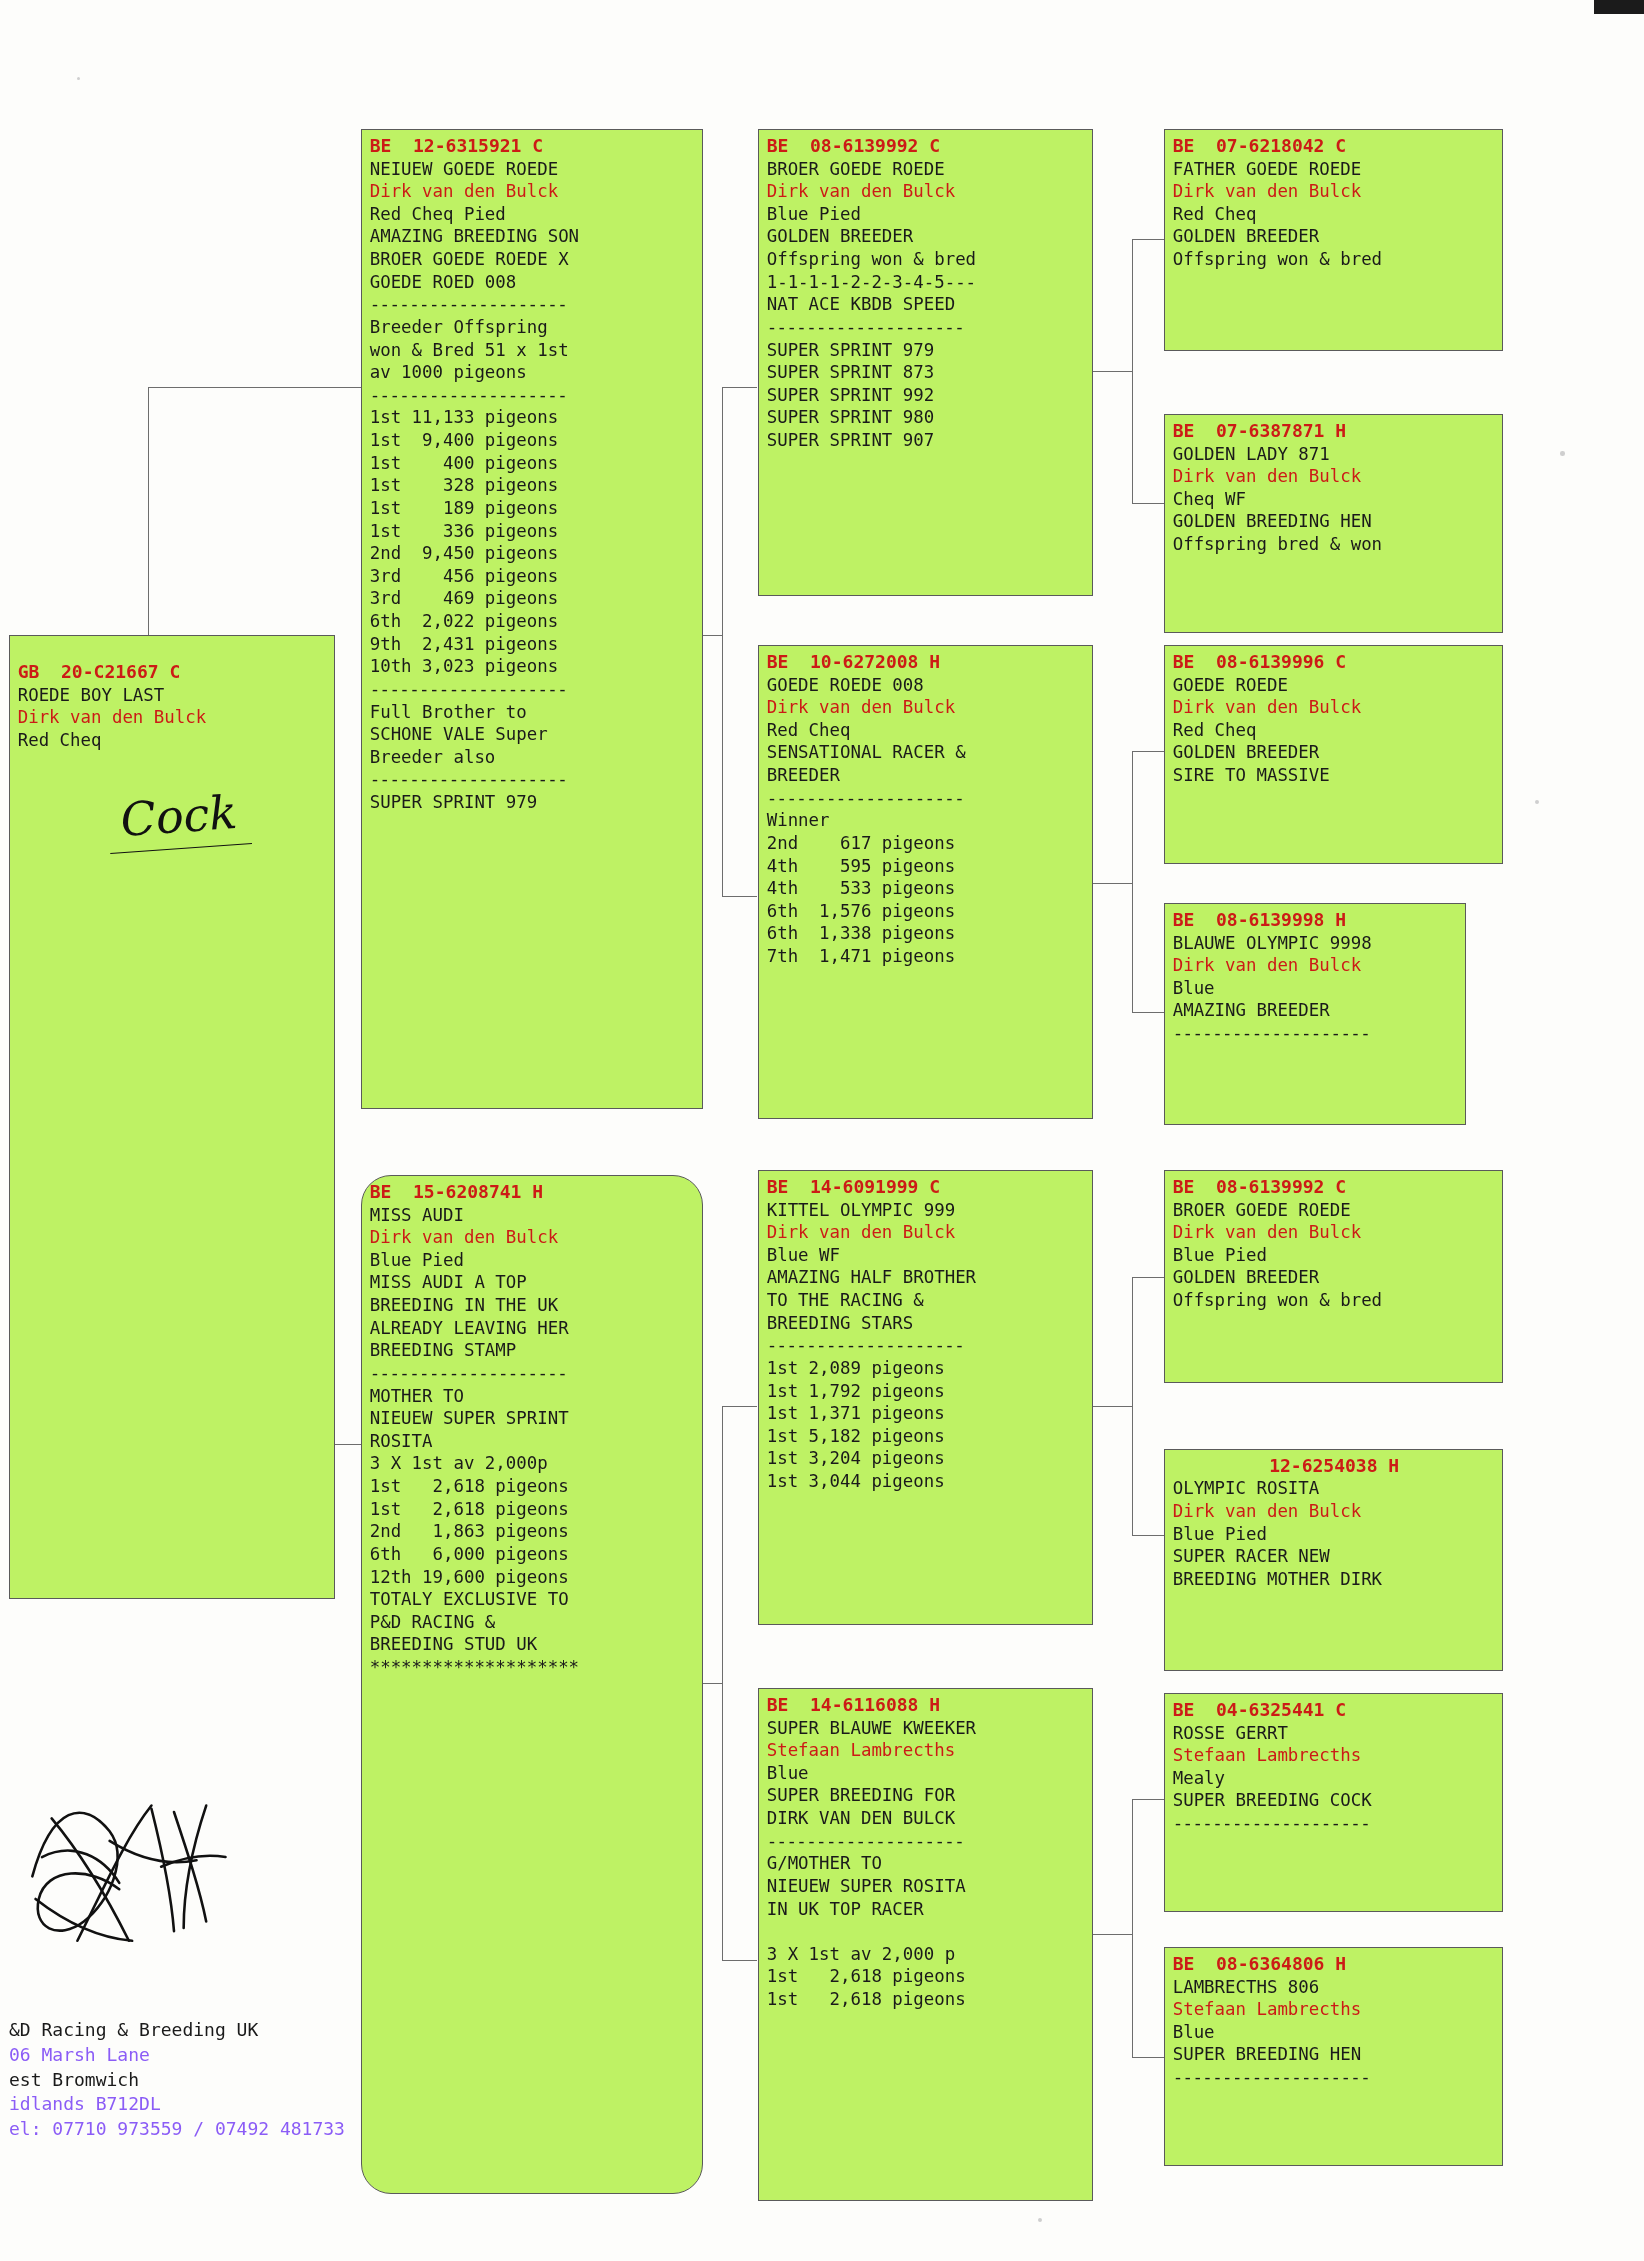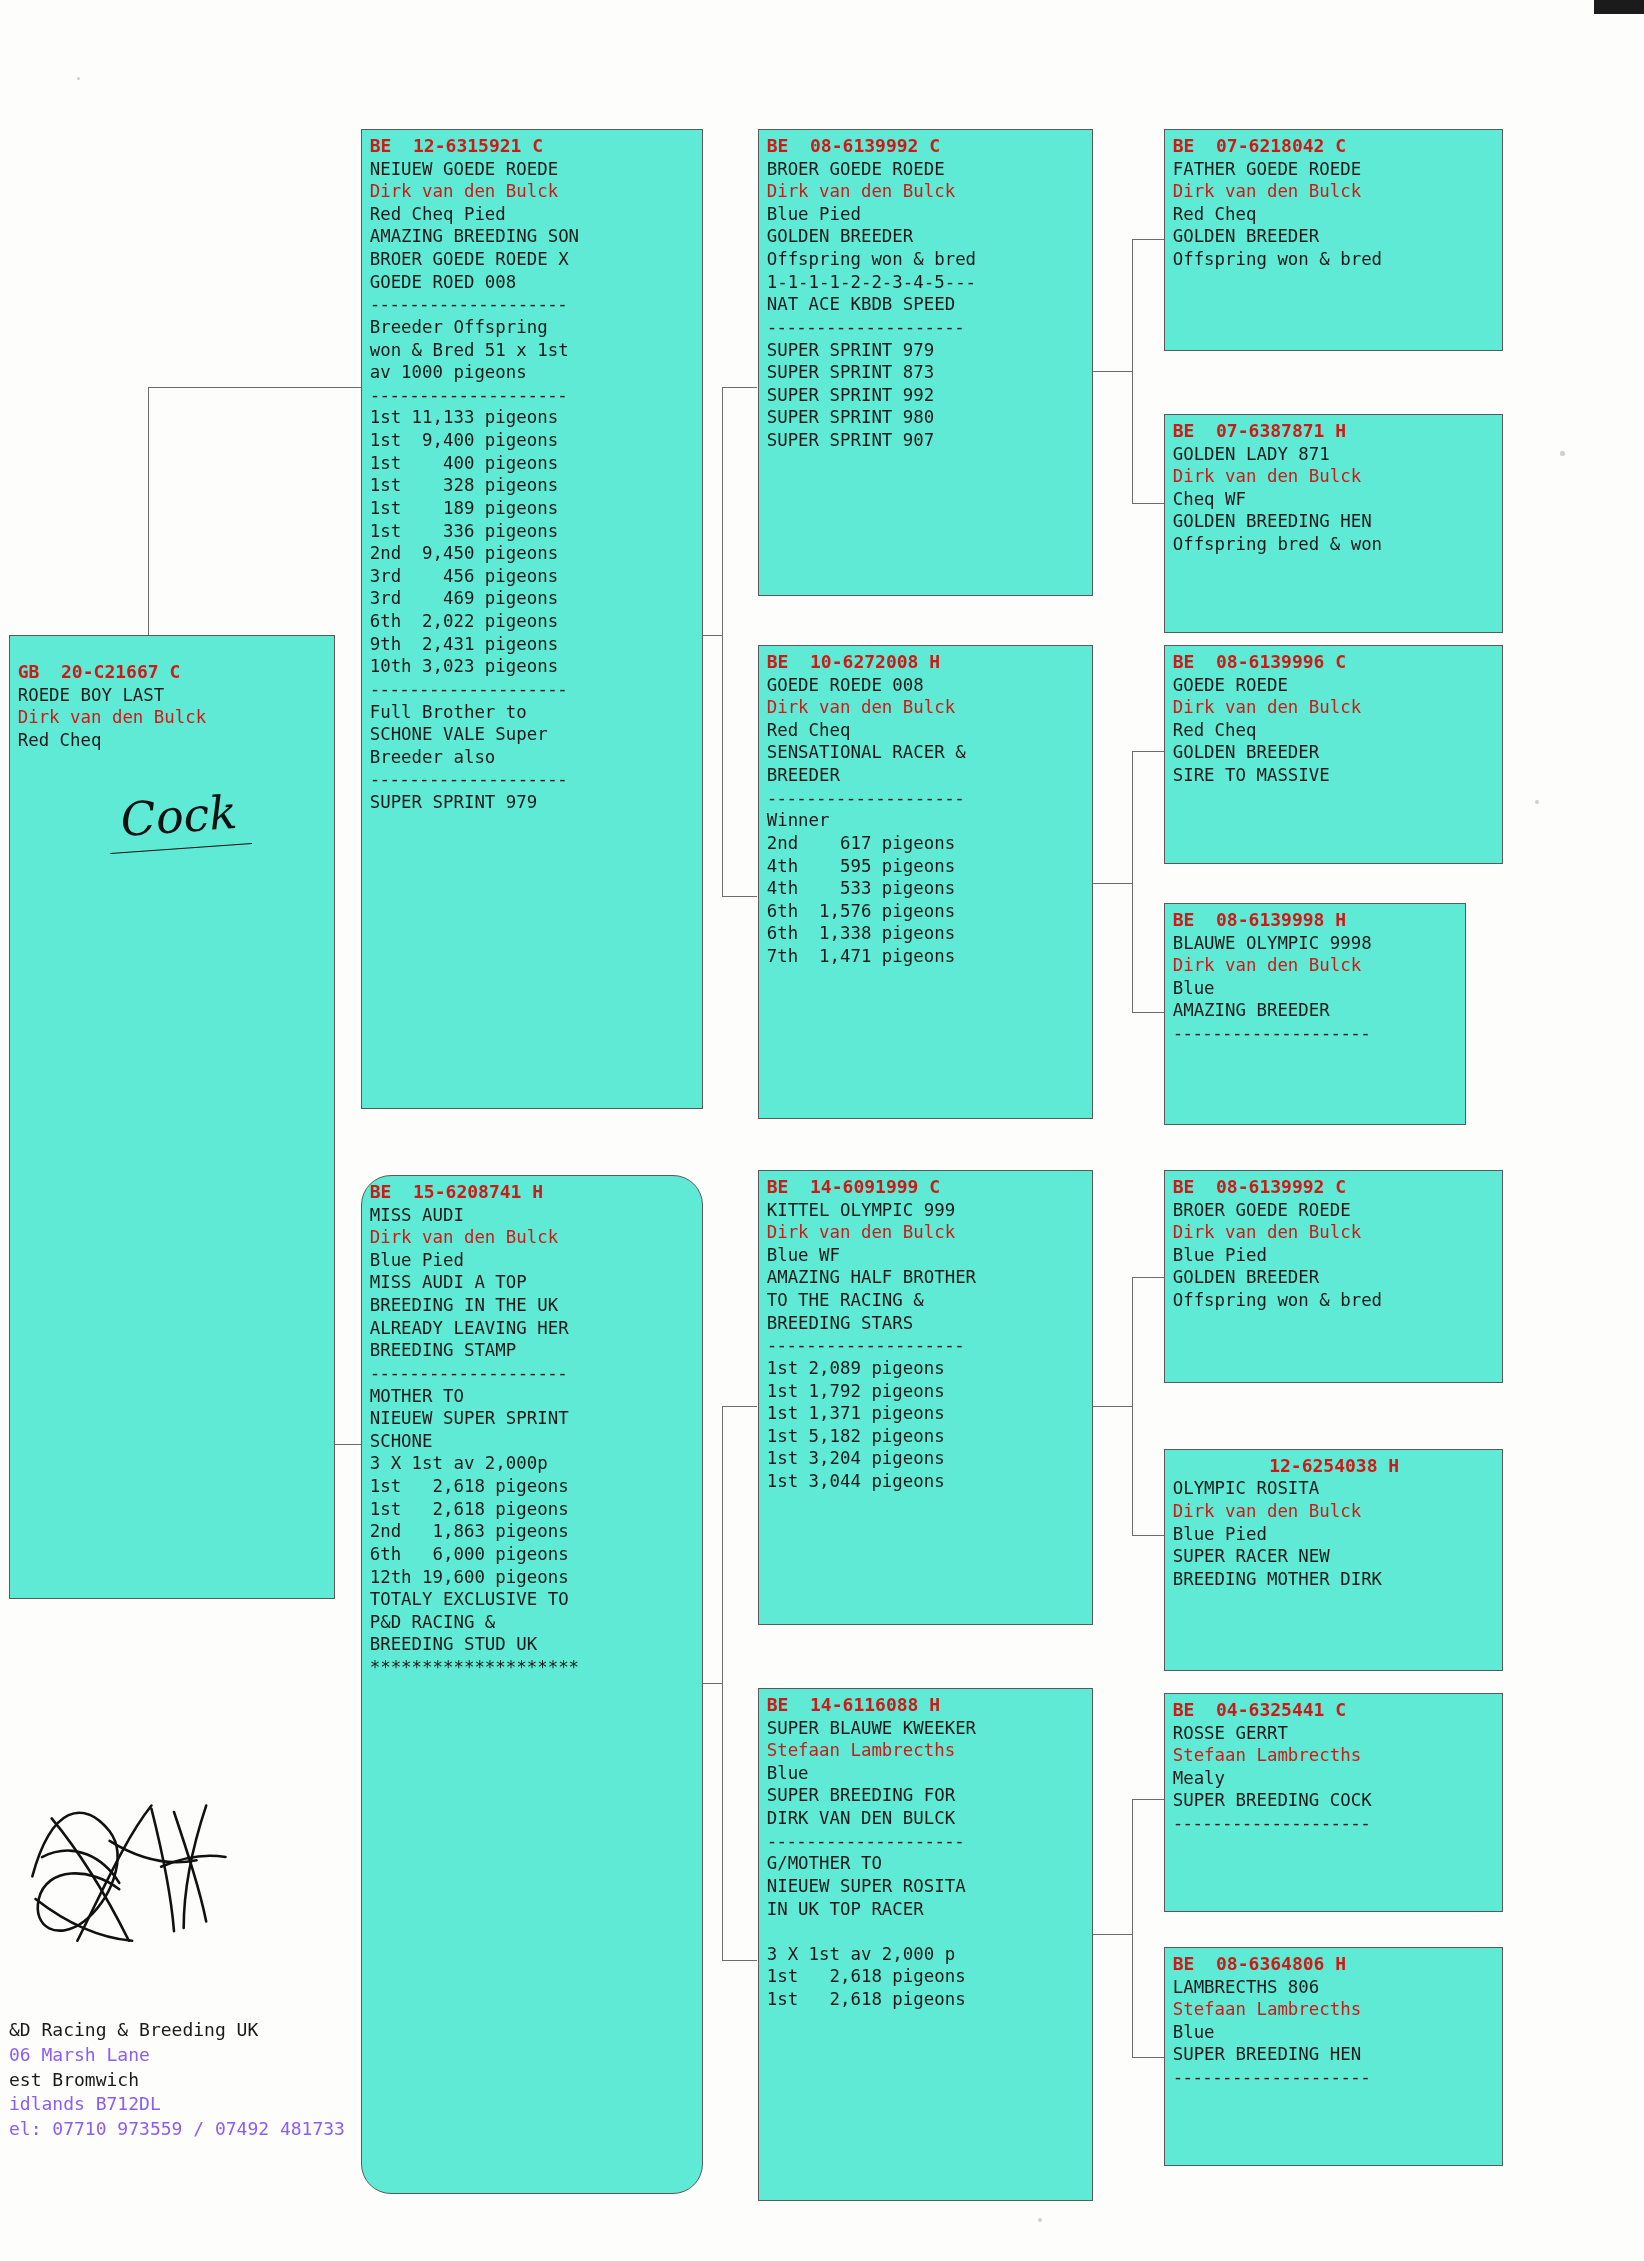--- a/index.html
+++ b/index.html
@@ -28,21 +28,21 @@
     font-size: 37px;
     font-weight: bold;
     color: #111;
     letter-spacing: 0.3px;
     font-family: "DejaVu Sans", sans-serif;
   }
   
   .card {
     position: absolute;
     border: 1.3px solid #5a5a5a;
-    background: #5eead4;
+    background: #bef264;
     box-sizing: border-box;
     padding: 3.9px 6.4px 5.2px 7.7px;
     font-family: "DejaVu Sans Mono", monospace;
     font-size: 17.4px;
     line-height: 1.30;
     color: #1a1a1a;
   }
   .card .ring {
     color: #cc1b16;
     font-weight: bold;
@@ -239,21 +239,21 @@
     <span class="ln">MISS AUDI</span>
     <span class="red ln">Dirk van den Bulck</span>
     <span class="ln">Blue Pied</span>
     <span class="ln">MISS AUDI A TOP</span>
     <span class="ln">BREEDING IN THE UK</span>
     <span class="ln">ALREADY LEAVING HER</span>
     <span class="ln">BREEDING STAMP</span>
     <span class="sep">--------------------</span>
     <span class="ln">MOTHER TO</span>
     <span class="ln">NIEUEW SUPER SPRINT</span>
-    <span class="ln">SCHONE</span>
+    <span class="ln">ROSITA</span>
     <span class="ln">3 X 1st av 2,000p</span>
     <span class="ln">1st   2,618 pigeons</span>
     <span class="ln">1st   2,618 pigeons</span>
     <span class="ln">2nd   1,863 pigeons</span>
     <span class="ln">6th   6,000 pigeons</span>
     <span class="ln">12th 19,600 pigeons</span>
     <span class="ln">TOTALY EXCLUSIVE TO</span>
     <span class="ln">P&amp;D RACING &amp;</span>
     <span class="ln">BREEDING STUD UK</span>
     <span class="ln">********************</span>

